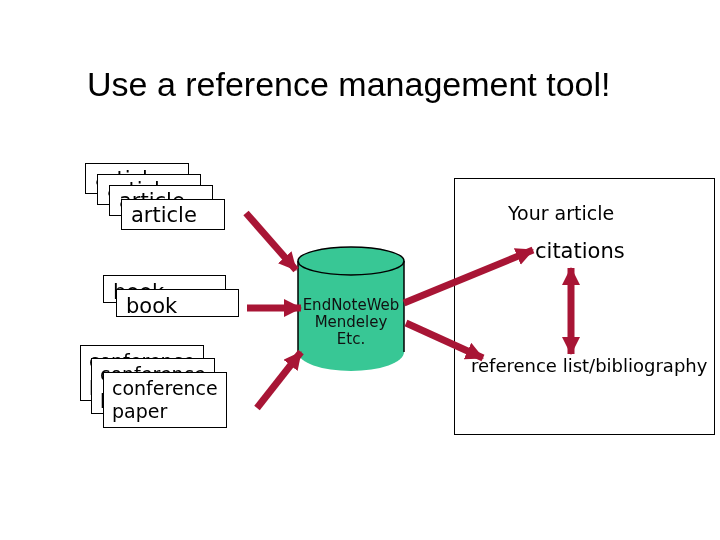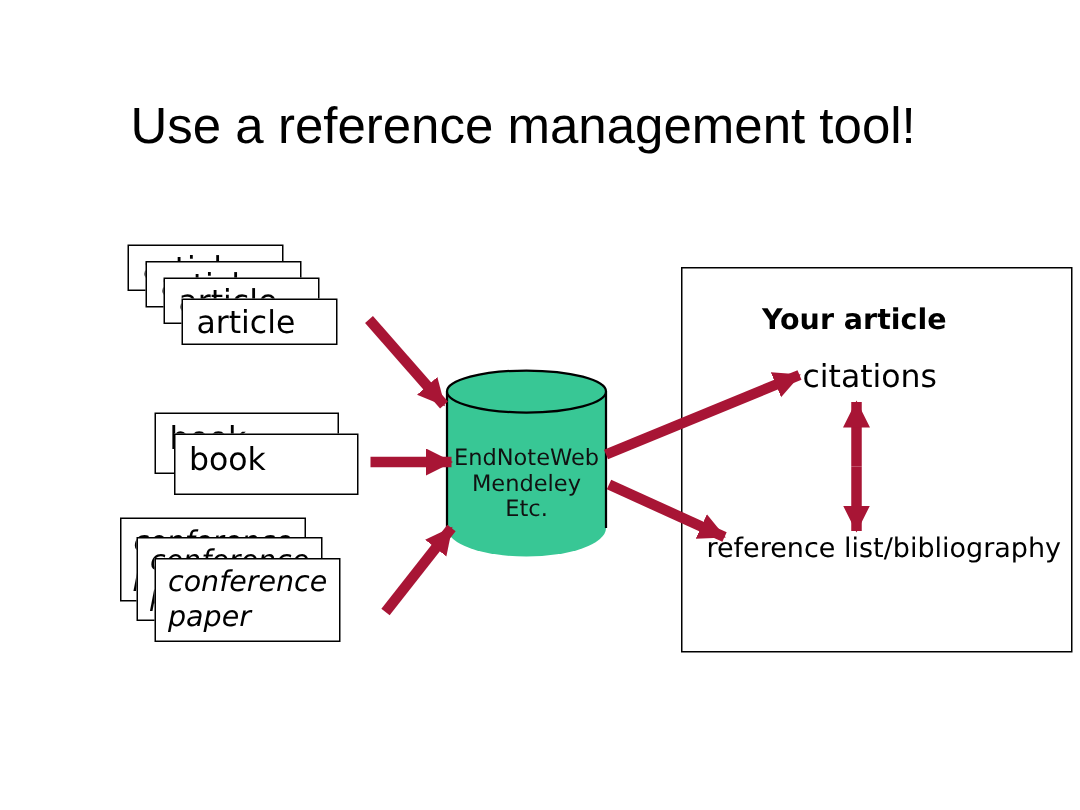--- a/index.html
+++ b/index.html
@@ -5,31 +5,31 @@
   html,body{margin:0;padding:0;background:#fff;}
   .slide{position:relative;width:720px;height:540px;background:#fff;overflow:hidden;
          font-family:"DejaVu Sans",sans-serif;color:#000;margin-left:44px;}
   .title{position:absolute;left:43px;top:64px;margin:0;font-family:"Liberation Sans",sans-serif;
          font-weight:400;font-size:34px;line-height:1.2;color:#000;white-space:nowrap;}
   
   .sbox{position:absolute;background:#fff;border:1.5px solid #000;overflow:hidden;box-sizing:border-box;}
   .sbox .lbl{display:block;}
   .art{width:104px;height:31px;}
   .art .lbl{padding:3px 0 0 9px;font-size:21px;line-height:24px;}
-  .bk{width:123px;height:41px;}
+  .bk{width:123px;height:28px;}
   .bk .lbl{padding:4px 0 0 9px;font-size:21px;line-height:24px;}
-  .cf{width:124px;height:56px;font-style:italic;}
+  .cf{width:124px;height:56px;}
   .cf .lbl{padding:4px 0 0 8px;font-size:19px;line-height:23px;}
   .art.b1{left:41px;top:163px;} .art.b2{left:53px;top:174px;}
   .art.b3{left:65px;top:185px;} .art.b4{left:77px;top:199px;}
   .bk.b1{left:59px;top:275px;}  .bk.b2{left:72px;top:289px;}
   .cf.b1{left:36px;top:345px;}  .cf.b2{left:47px;top:358px;} .cf.b3{left:59px;top:372px;}
   
   .outbox{position:absolute;left:410px;top:178px;width:261px;height:257px;border:1.5px solid #000;box-sizing:border-box;}
-  .your-article{position:absolute;left:464px;top:202px;font-size:19px;font-weight:bold;white-space:nowrap;}
+  .your-article{position:absolute;left:464px;top:202px;font-size:19px;font-weight:normal;white-space:nowrap;}
   .citations{position:absolute;left:491px;top:239px;font-size:21px;white-space:nowrap;}
   .reference{position:absolute;left:427px;top:355px;font-size:18px;white-space:nowrap;}
   
   .cyl-text{position:absolute;left:254px;top:297px;width:106px;text-align:center;
             font-size:15px;line-height:17px;color:#111;z-index:4;}
   svg.overlay{position:absolute;left:0;top:0;z-index:3;pointer-events:none;}
   .cyl-stroke{stroke:#000;stroke-width:1.5;}
   .arrows line{stroke-width:7;}
 </style>
 </head>

